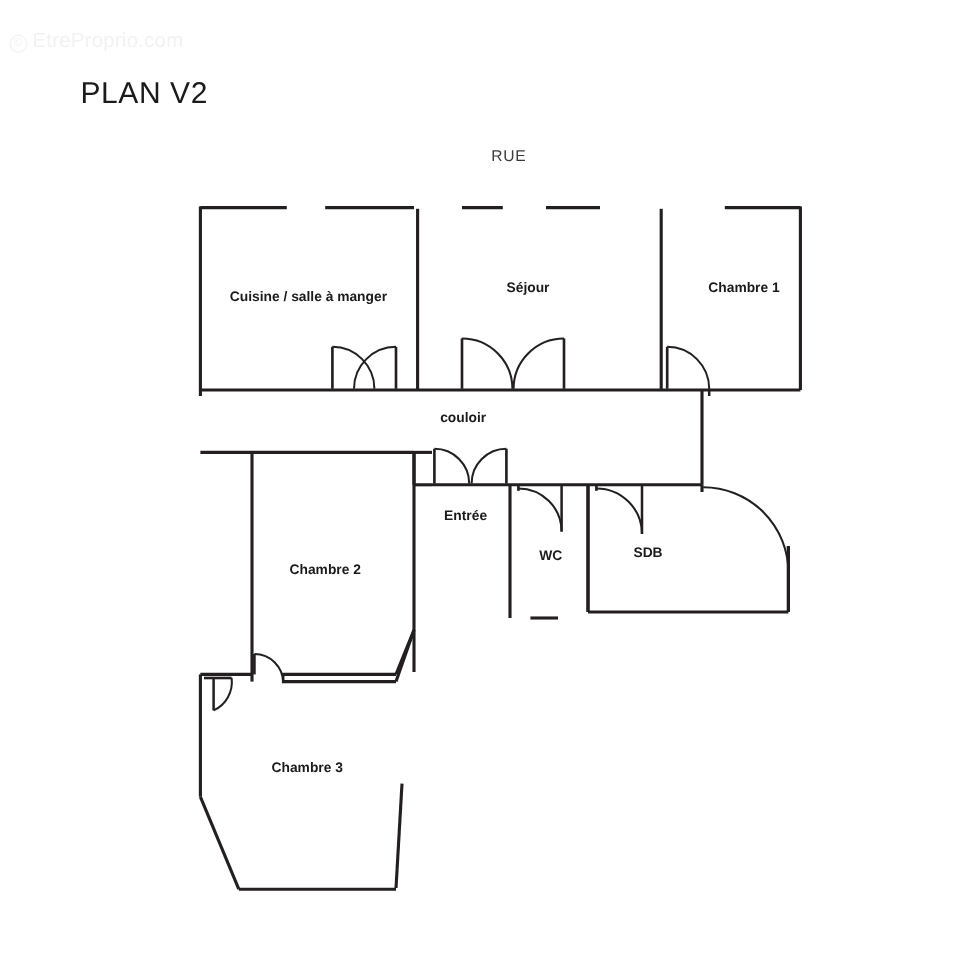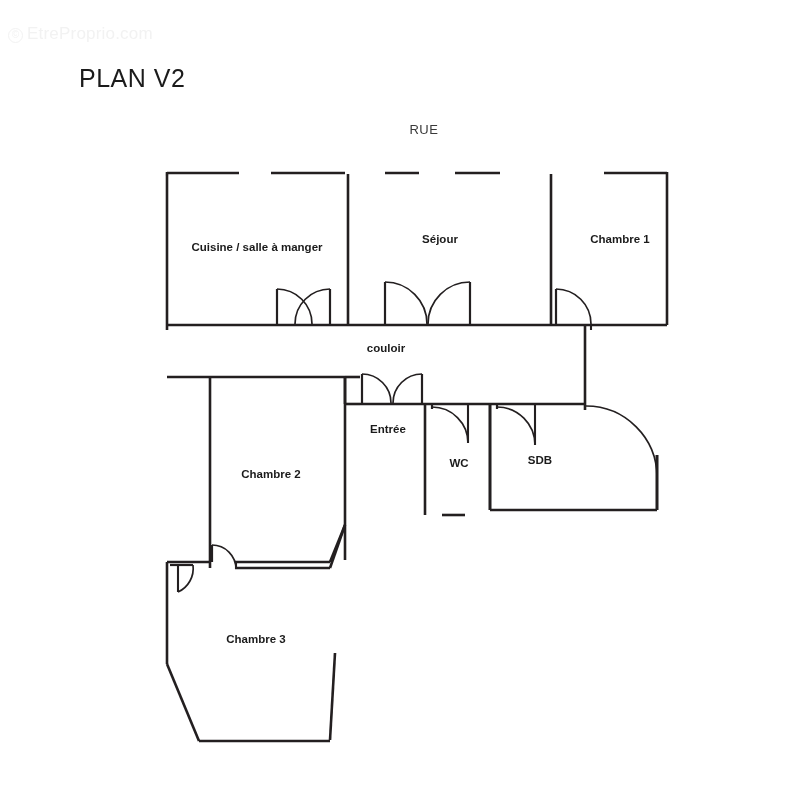--- a/index.html
+++ b/index.html
@@ -39,21 +39,21 @@
     width: 13px;
     height: 13px;
     line-height: 12px;
     text-align: center;
     font-size: 10px;
     margin-right: 4px;
     vertical-align: 1px;
   }
   .plan-title {
     position: absolute;
-    left: 79px;
+    left: 67px;
     top: 64px;
     font-size: 25px;
     color: #1b1b1b;
     font-weight: 400;
     letter-spacing: 0.5px;
   }
   svg#floorplan {
     position: absolute;
     left: 0;
     top: 0;

